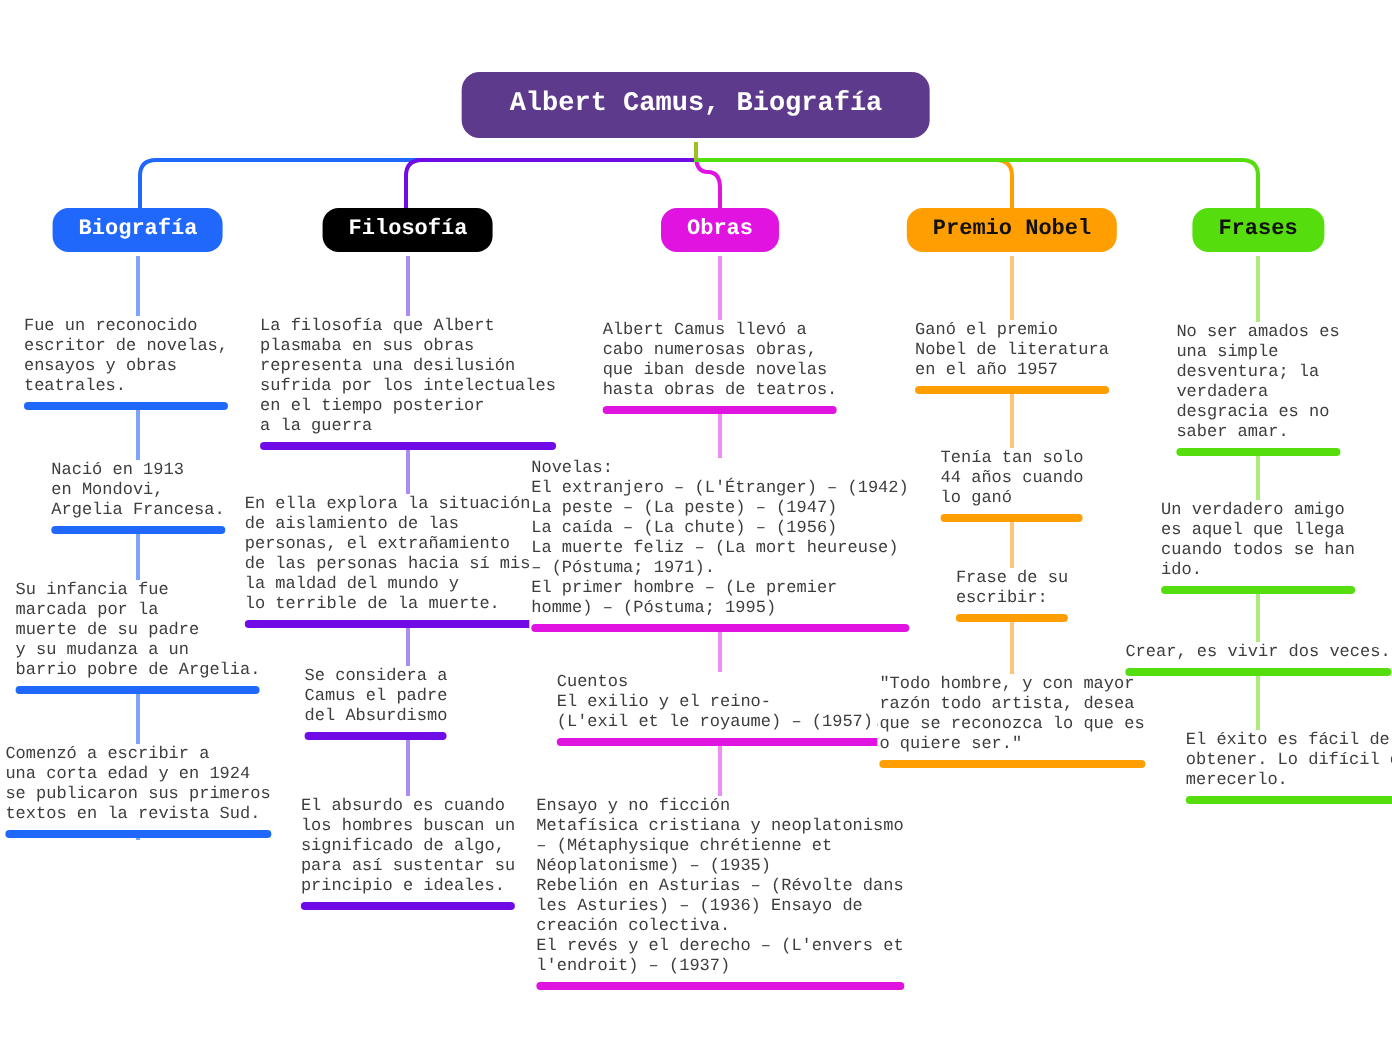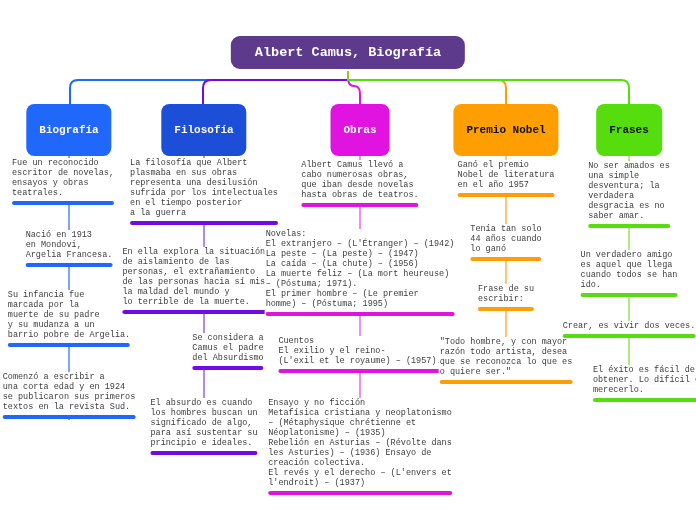--- a/index.html
+++ b/index.html
@@ -10,21 +10,21 @@
   .connectors{position:absolute;left:0;top:0;z-index:0;}
   .vline{position:absolute;width:2px;z-index:1;}
   .node-title{
     position:absolute;left:348px;top:36px;transform:translateX(-50%);
     min-width:142px;padding:9px 24px;border-radius:9px;
     color:#ffffff;font-size:13.5px;font-weight:bold;text-align:center;
     white-space:nowrap;z-index:3;box-sizing:border-box;
   }
   .branch-header{
     position:absolute;top:104px;transform:translateX(-50%);
-    padding:20px 13px;border-radius:8px;
+    padding:5px 13px;border-radius:8px;
     font-size:11px;font-weight:bold;text-align:right;white-space:nowrap;
     z-index:3;
   }
   .branch-header.dark-text{color:#111111;}
   .branch-header.light-text{color:#ffffff;}
   .note{
     position:absolute;transform:translateX(-50%);
     background:#ffffff;z-index:2;padding:0 1px;
   }
   .note .txt{
@@ -49,21 +49,21 @@
 
   <div class="vline" style="left: 68px; top: 128px; height: 292px; background-color: rgb(125, 164, 250);"></div>
   <div class="vline" style="left: 203px; top: 128px; height: 326px; background-color: rgb(169, 141, 242);"></div>
   <div class="vline" style="left: 359px; top: 128px; height: 360px; background-color: rgb(240, 141, 240);"></div>
   <div class="vline" style="left: 505px; top: 128px; height: 252px; background-color: rgb(255, 196, 120);"></div>
   <div class="vline" style="left: 628px; top: 128px; height: 272px; background-color: rgb(174, 234, 126);"></div>
 
   <div class="node-title" style="background-color: rgb(94, 58, 140);">Albert Camus, Biografía</div>
 
   <div class="branch-header light-text" style="left: 69px; background-color: rgb(31, 104, 251);">Biografía</div>
-  <div class="branch-header light-text" style="left: 204px; background-color: #1d4ed8;">Filosofía</div>
+  <div class="branch-header light-text" style="left: 204px; background-color: #000000;">Filosofía</div>
   <div class="branch-header light-text" style="left: 360px; background-color: rgb(224, 19, 224);">Obras</div>
   <div class="branch-header dark-text" style="left: 506px; background-color: rgb(255, 158, 0);">Premio Nobel</div>
   <div class="branch-header dark-text" style="left: 629px; background-color: rgb(85, 221, 14);">Frases</div>
 
   <div class="note" style="left:63px;top:158px;">
     <div class="txt">Fue un reconocido
 escritor de novelas,
 ensayos y obras
 teatrales.</div>
     <div class="bar" style="background-color: rgb(31, 104, 251);"></div>
@@ -101,21 +101,21 @@
   </div>
   <div class="note" style="left:204px;top:247px;">
     <div class="txt">En ella explora la situación
 de aislamiento de las
 personas, el extrañamiento
 de las personas hacia sí mismos,
 la maldad del mundo y
 lo terrible de la muerte.</div>
     <div class="bar" style="background-color: rgb(112, 10, 230);"></div>
   </div>
-  <div class="note" style="left:188px;top:333px;margin-left:40px;">
+  <div class="note" style="left:188px;top:333px;">
     <div class="txt">Se considera a
 Camus el padre
 del Absurdismo</div>
     <div class="bar" style="background-color: rgb(112, 10, 230);"></div>
   </div>
   <div class="note" style="left:204px;top:398px;">
     <div class="txt">El absurdo es cuando
 los hombres buscan un
 significado de algo,
 para así sustentar su

